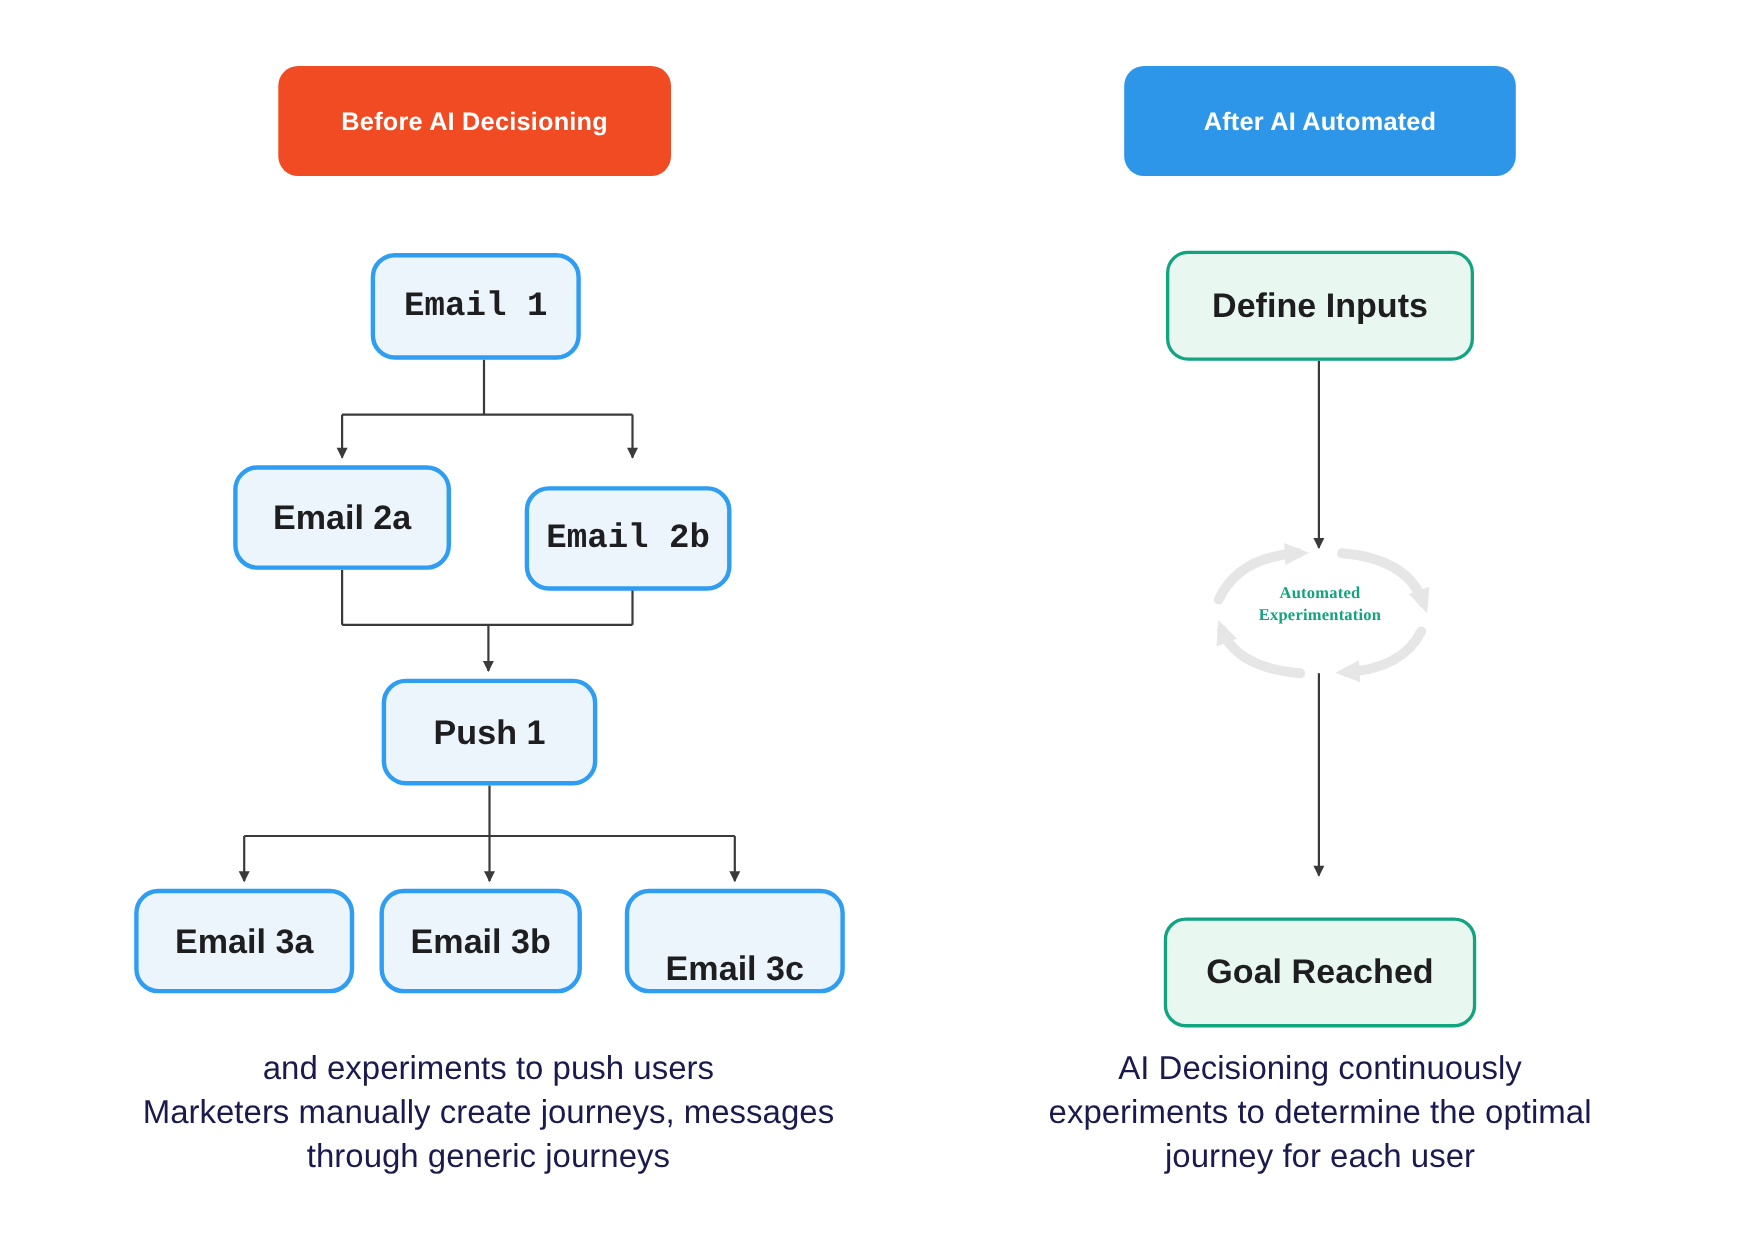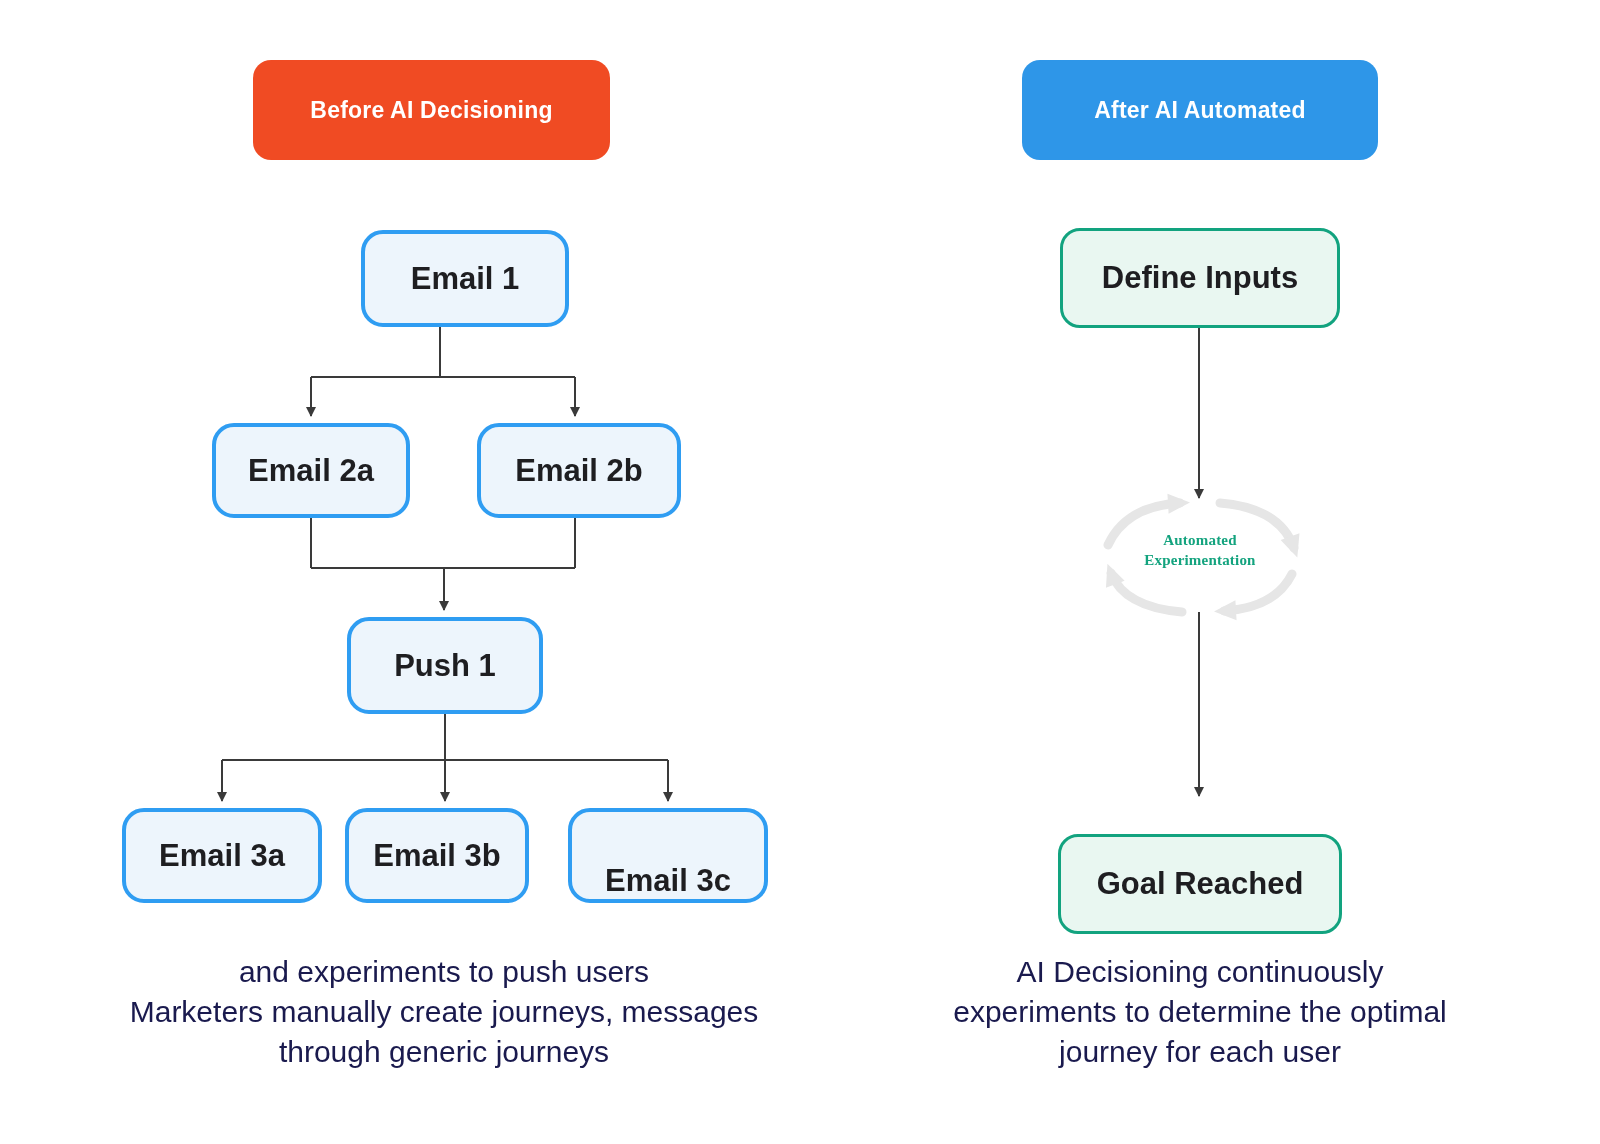--- a/index.html
+++ b/index.html
@@ -33,23 +33,23 @@
   .pill.after{left:1022px;top:60px;width:356px;height:100px;background:var(--after-header-bg);}
 
   .node{
     position:absolute;display:flex;align-items:center;justify-content:center;
     font-weight:bold;font-size:31px;color:var(--node-text);
     border-radius:22px;box-sizing:border-box;
   }
   .node.blue{background:var(--flow-box-bg);border:4px solid var(--flow-box-border);}
   .node.green{background:var(--green-box-bg);border:3px solid var(--green-box-border);border-radius:20px;}
 
-  .n-email1 {left:361px;top:230px;width:208px;height:97px;}
+  .n-email1 {left:337px;top:230px;width:191px;height:97px;font-family:Liberation Mono, monospace;}
   .n-email2a{left:212px;top:423px;width:198px;height:95px;}
-  .n-email2b{left:477px;top:423px;width:204px;height:95px;}
+  .n-email2b{left:477px;top:442px;width:188px;height:95px;font-family:Liberation Mono, monospace;}
   .n-push1  {left:347px;top:617px;width:196px;height:97px;}
   .n-email3a{left:122px;top:808px;width:200px;height:95px;}
   .n-email3b{left:345px;top:808px;width:184px;height:95px;}
   .n-email3c{left:568px;top:808px;width:200px;height:95px;align-items:flex-end;}
   .n-define {left:1060px;top:228px;width:280px;height:100px;}
   .n-goal   {left:1058px;top:810px;width:284px;height:100px;margin-top:24px;}
 
   .caption{
     position:absolute;top:952px;text-align:center;color:var(--caption-text);
     font-size:30px;line-height:40px;font-weight:500;

